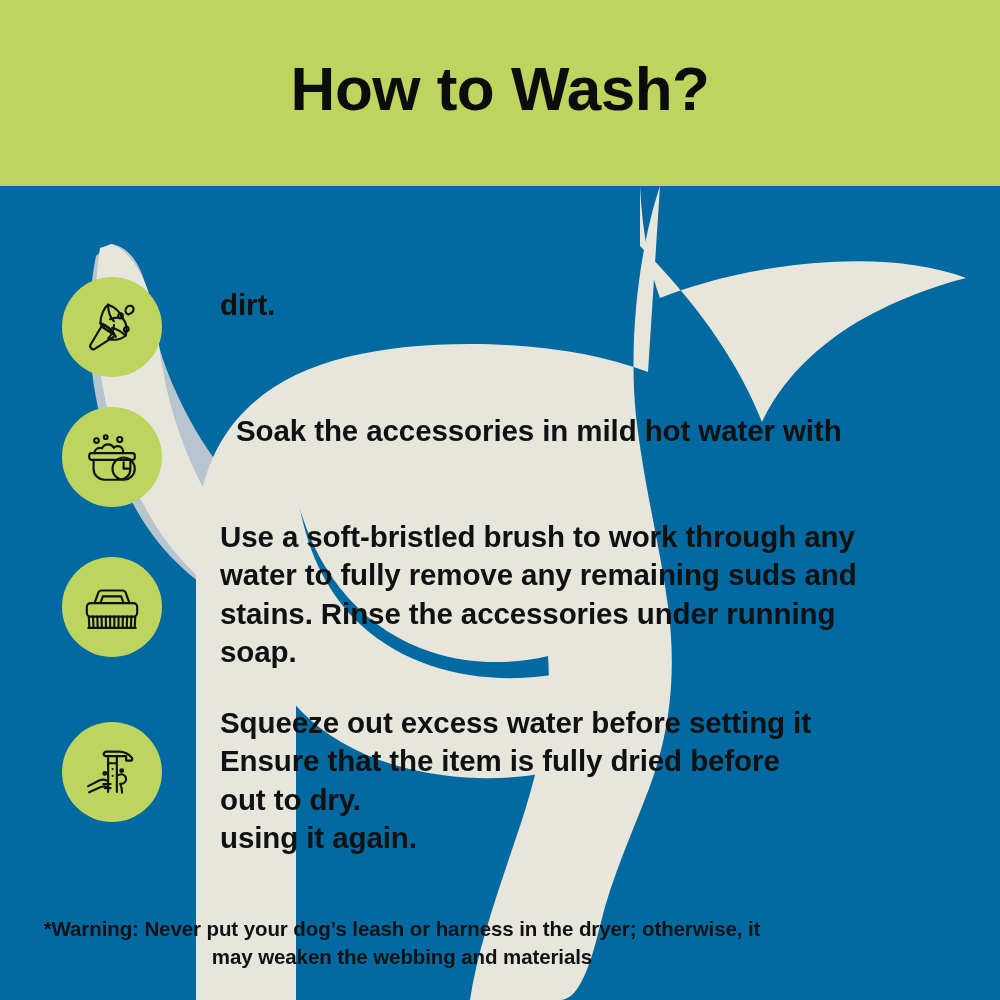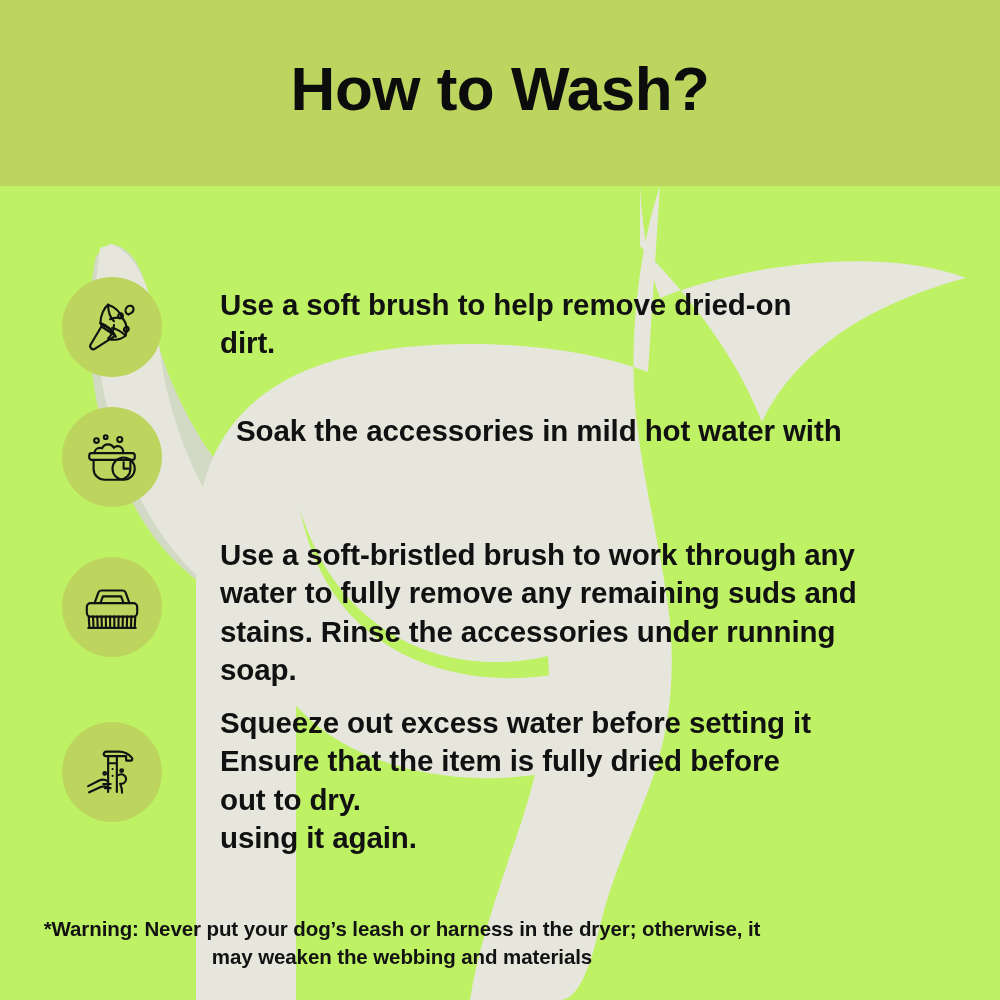--- a/index.html
+++ b/index.html
@@ -5,21 +5,21 @@
   * { margin:0; padding:0; box-sizing:border-box; }
   html, body {
     width:1000px; height:1000px;
     background:#e8e8ea;
     font-family:"Liberation Sans", sans-serif;
     overflow:hidden;
   }
   #poster {
     position:relative;
     width:1000px; height:1000px;
-    background:#bef264;
+    background:#0369a1;
     overflow:hidden;
   }
 
   
   .bg-art {
     position:absolute;
     left:0; top:186px;
     width:1000px; height:814px;
     z-index:0;
     pointer-events:none;
@@ -81,21 +81,21 @@
   .step-text .ln { display:block; }
 
   
   #step-1 .icon-badge { top:91px; }
   #step-1 .step-text  { top:100px; }
 
   #step-2 .icon-badge { top:221px; }
   #step-2 .step-text  { top:226px;margin-left:16px; }
 
   #step-3 .icon-badge { top:371px; }
-  #step-3 .step-text  { top:350px; }
+  #step-3 .step-text  { top:332px; }
 
   #step-4 .icon-badge { top:536px; }
   #step-4 .step-text  { top:518px; }
 
   
   .warning {
     position:absolute;
     left:0; bottom:30px;
     width:804px;
     padding:0 22px;
@@ -151,21 +151,20 @@
           <path d="M43,23 C47,28 48,35 46,41 C42,37 37,34 32,33"></path>
           <path d="M46,41 C41,45 34,46 28,44 C32,40 34,35 34,30"></path>
           <path d="M20,28 C26,30 31,34 34,40 L22,32 Z"></path>
           <path d="M22,30 C28,32 33,36 36,42"></path>
           <path d="M47,12 c2.2,-3 6.4,-2.4 7.2,0.9 c0.7,2.9 -2.6,5.2 -5.4,6.3 c-2.8,-1.2 -4.1,-4.4 -1.8,-7.2 Z"></path>
           <path d="M39,19 c1.3,-1.8 3.8,-1.4 4.2,0.5 c0.4,1.7 -1.5,3.1 -3.1,3.7 c-1.7,-0.7 -2.4,-2.6 -1.1,-4.2 Z"></path>
           <path d="M45,33 c1.3,-1.8 3.8,-1.4 4.2,0.5 c0.4,1.7 -1.5,3.1 -3.1,3.7 c-1.7,-0.7 -2.4,-2.6 -1.1,-4.2 Z"></path>
         </svg>
       </div>
       <div class="step-text">
-        <span class="ln">Use a soft brush to help remove dried-on</span>
         <span class="ln">dirt.</span>
       </div>
     </div>
 
     <div class="step" id="step-2">
       <div class="icon-badge">
         <svg width="62" height="62" viewBox="0 0 64 64" fill="none" stroke="#111" stroke-width="2.2" stroke-linecap="round" stroke-linejoin="round">
           <path d="M11,28 h42 a2.5,2.5 0 0 1 2.5,2.5 v2 a2.5,2.5 0 0 1 -2.5,2.5 h-42 a2.5,2.5 0 0 1 -2.5,-2.5 v-2 A2.5,2.5 0 0 1 11,28 Z"></path>
           <path d="M13,35 v9 c0,6.5 5,11.5 11.5,11.5 h15 c6.5,0 11.5,-5 11.5,-11.5 v-9"></path>
           <path d="M14,28 c0,-3 2.4,-5.4 5.4,-5.4 c0.8,0 1.6,0.2 2.3,0.5 c1,-2.5 3.4,-4.2 6.2,-4.2 c2.6,0 4.9,1.5 6,3.7 c1,-1.1 2.5,-1.8 4.1,-1.8 c3,0 5.5,2.4 5.5,5.5 c0,0.6 -0.1,1.2 -0.3,1.7"></path>

